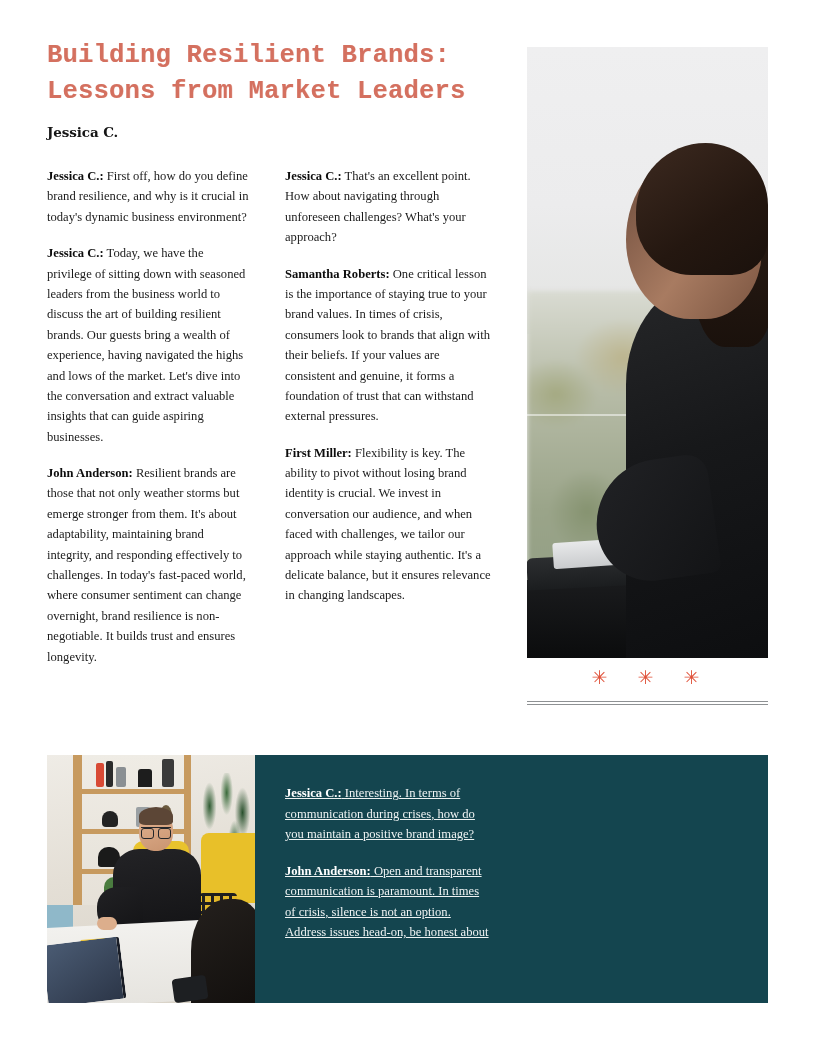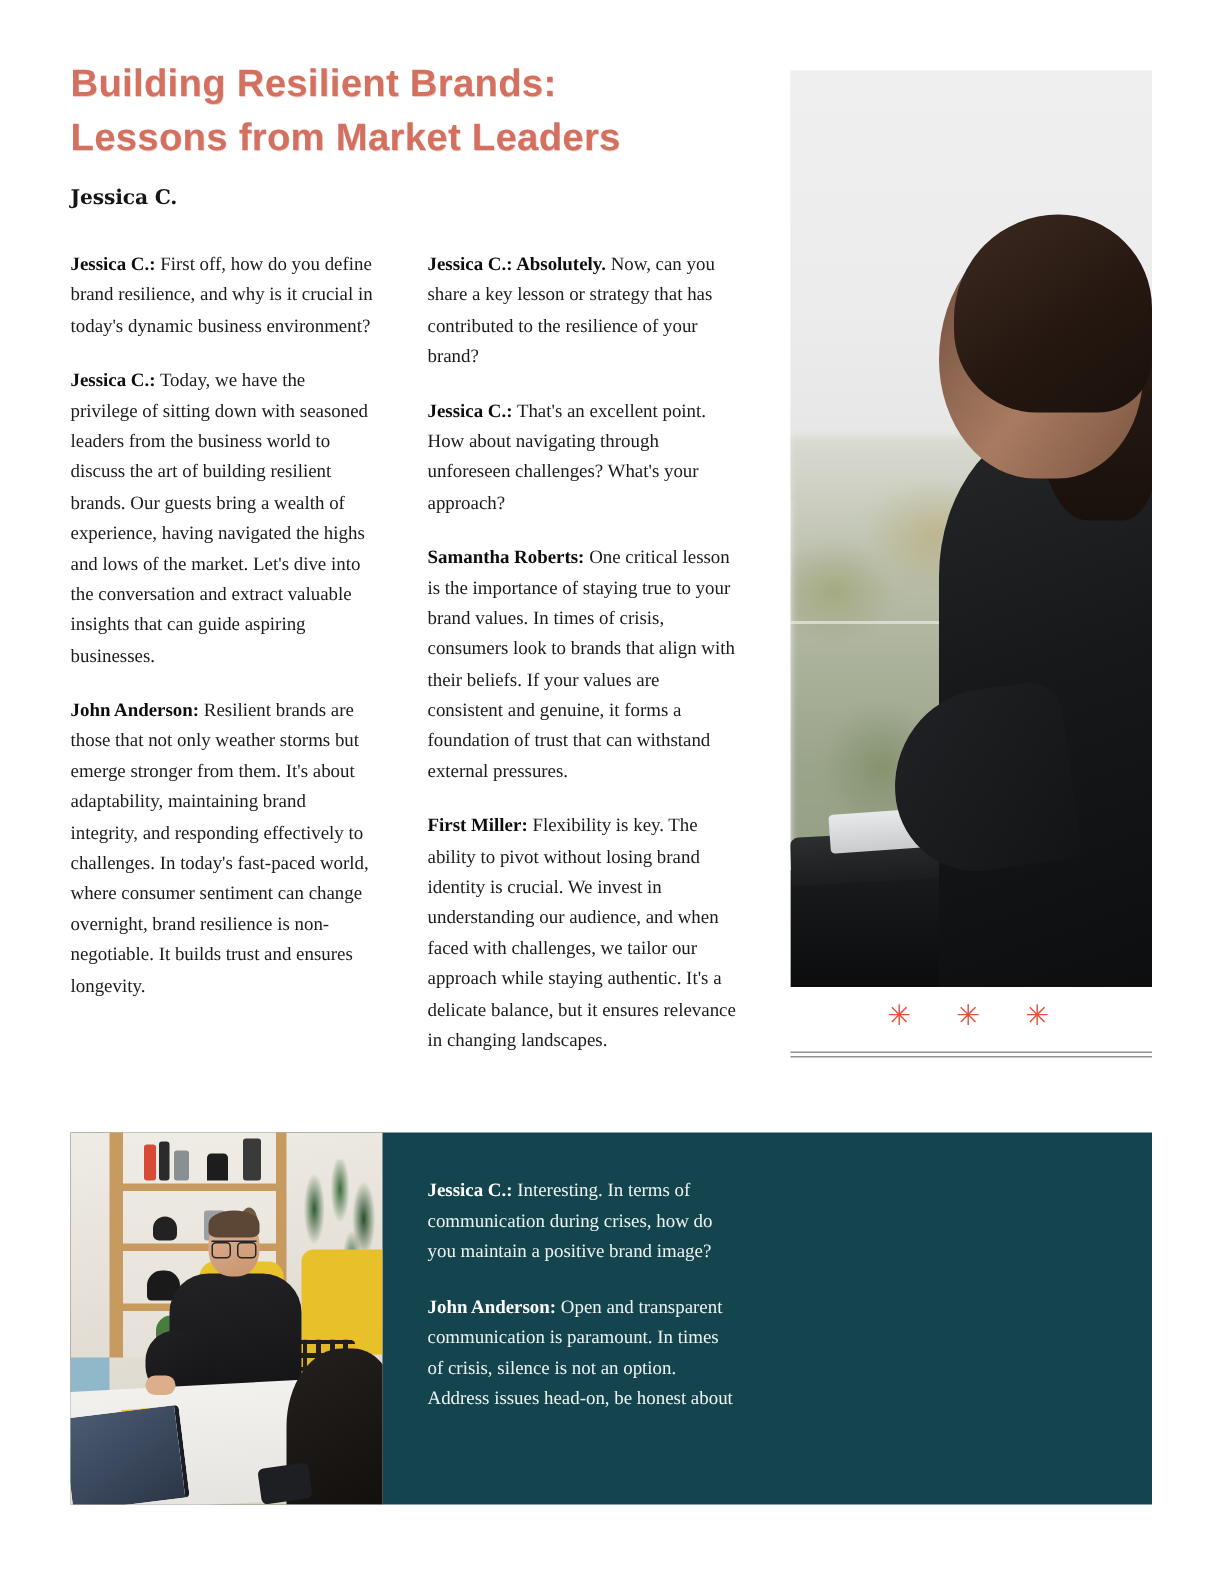--- a/index.html
+++ b/index.html
@@ -24,21 +24,21 @@
   }
 
   
   .header-zone {
     position: absolute;
     left: 47px;
     top: 38px;
     width: 460px;
   }
   .doc-title {
-    font-family: Liberation Sans, sans-serif;
+    font-family: Liberation Mono, monospace;
     font-weight: 700;
     font-size: 25.5px;
     line-height: 1.42;
     color: #d4705f;
     letter-spacing: 0.2px;
     margin: 0;
     white-space: pre-line;
     text-shadow: 0.4px 0.4px 0 rgba(212,112,95,0.35);
   }
   .doc-byline {
@@ -340,20 +340,21 @@
     position: absolute; left: 150px; bottom: 22px; width: 24px; height: 12px;
     background: #f3b93e; transform: rotate(6deg);
   }
 
   .band-col {
     position: absolute;
     font-size: 12.6px;
     line-height: 1.63;
     color: #eef3f3;
     font-family: "Liberation Serif", "DejaVu Serif", serif;
+    text-decoration: underline;
   }
   .band-col p { margin: 0 0 16px 0; }
   .band-col p:last-child { margin-bottom: 13px; }
   .band-col .spk { font-weight: 700; color: #ffffff; }
   .band-col-1 { left: 238px; top: 28px; width: 207px; }
   .band-col-2 { left: 473px; top: 28px; width: 212px; }
 </style>
 </head>
 <body>
 
@@ -391,30 +392,27 @@
     <p>
       <span class="spk">Jessica C.:</span><span> Today, we have the privilege of sitting down with seasoned leaders from the business world to discuss the art of building resilient brands. Our guests bring a wealth of experience, having navigated the highs and lows of the market. Let's dive into the conversation and extract valuable insights that can guide aspiring businesses.</span>
     </p>
     <p>
       <span class="spk">John Anderson:</span><span> Resilient brands are those that not only weather storms but emerge stronger from them. It's about adaptability, maintaining brand integrity, and responding effectively to challenges. In today's fast-paced world, where consumer sentiment can change overnight, brand resilience is non-negotiable. It builds trust and ensures longevity.</span>
     </p>
   </div>
 
   <div class="col col-right">
     <p>
-      <span class="spk">Jessica C.: Absolutely.</span><span> Now, can you share a key lesson or strategy that has contributed to the resilience of your brand?</span>
-    </p>
-    <p>
       <span class="spk">Jessica C.:</span><span> That's an excellent point. How about navigating through unforeseen challenges? What's your approach?</span>
     </p>
     <p>
       <span class="spk">Samantha Roberts:</span><span> One critical lesson is the importance of staying true to your brand values. In times of crisis, consumers look to brands that align with their beliefs. If your values are consistent and genuine, it forms a foundation of trust that can withstand external pressures.</span>
     </p>
     <p>
-      <span class="spk">First Miller:</span><span> Flexibility is key. The ability to pivot without losing brand identity is crucial. We invest in understanding our audience, and when faced with challenges, we tailor our approach while staying authentic. It's a delicate balance, but it ensures relevance in changing landscapes.</span>
+      <span class="spk">First Miller:</span><span> Flexibility is key. The ability to pivot without losing brand identity is crucial. We invest in conversation our audience, and when faced with challenges, we tailor our approach while staying authentic. It's a delicate balance, but it ensures relevance in changing landscapes.</span>
     </p>
   </div>
 
   <div class="band">
 
     <div class="band-photo">
       <div class="wall"></div>
       <div class="shelf-unit">
         <div class="sh sh1"></div>
         <div class="sh sh2"></div>

